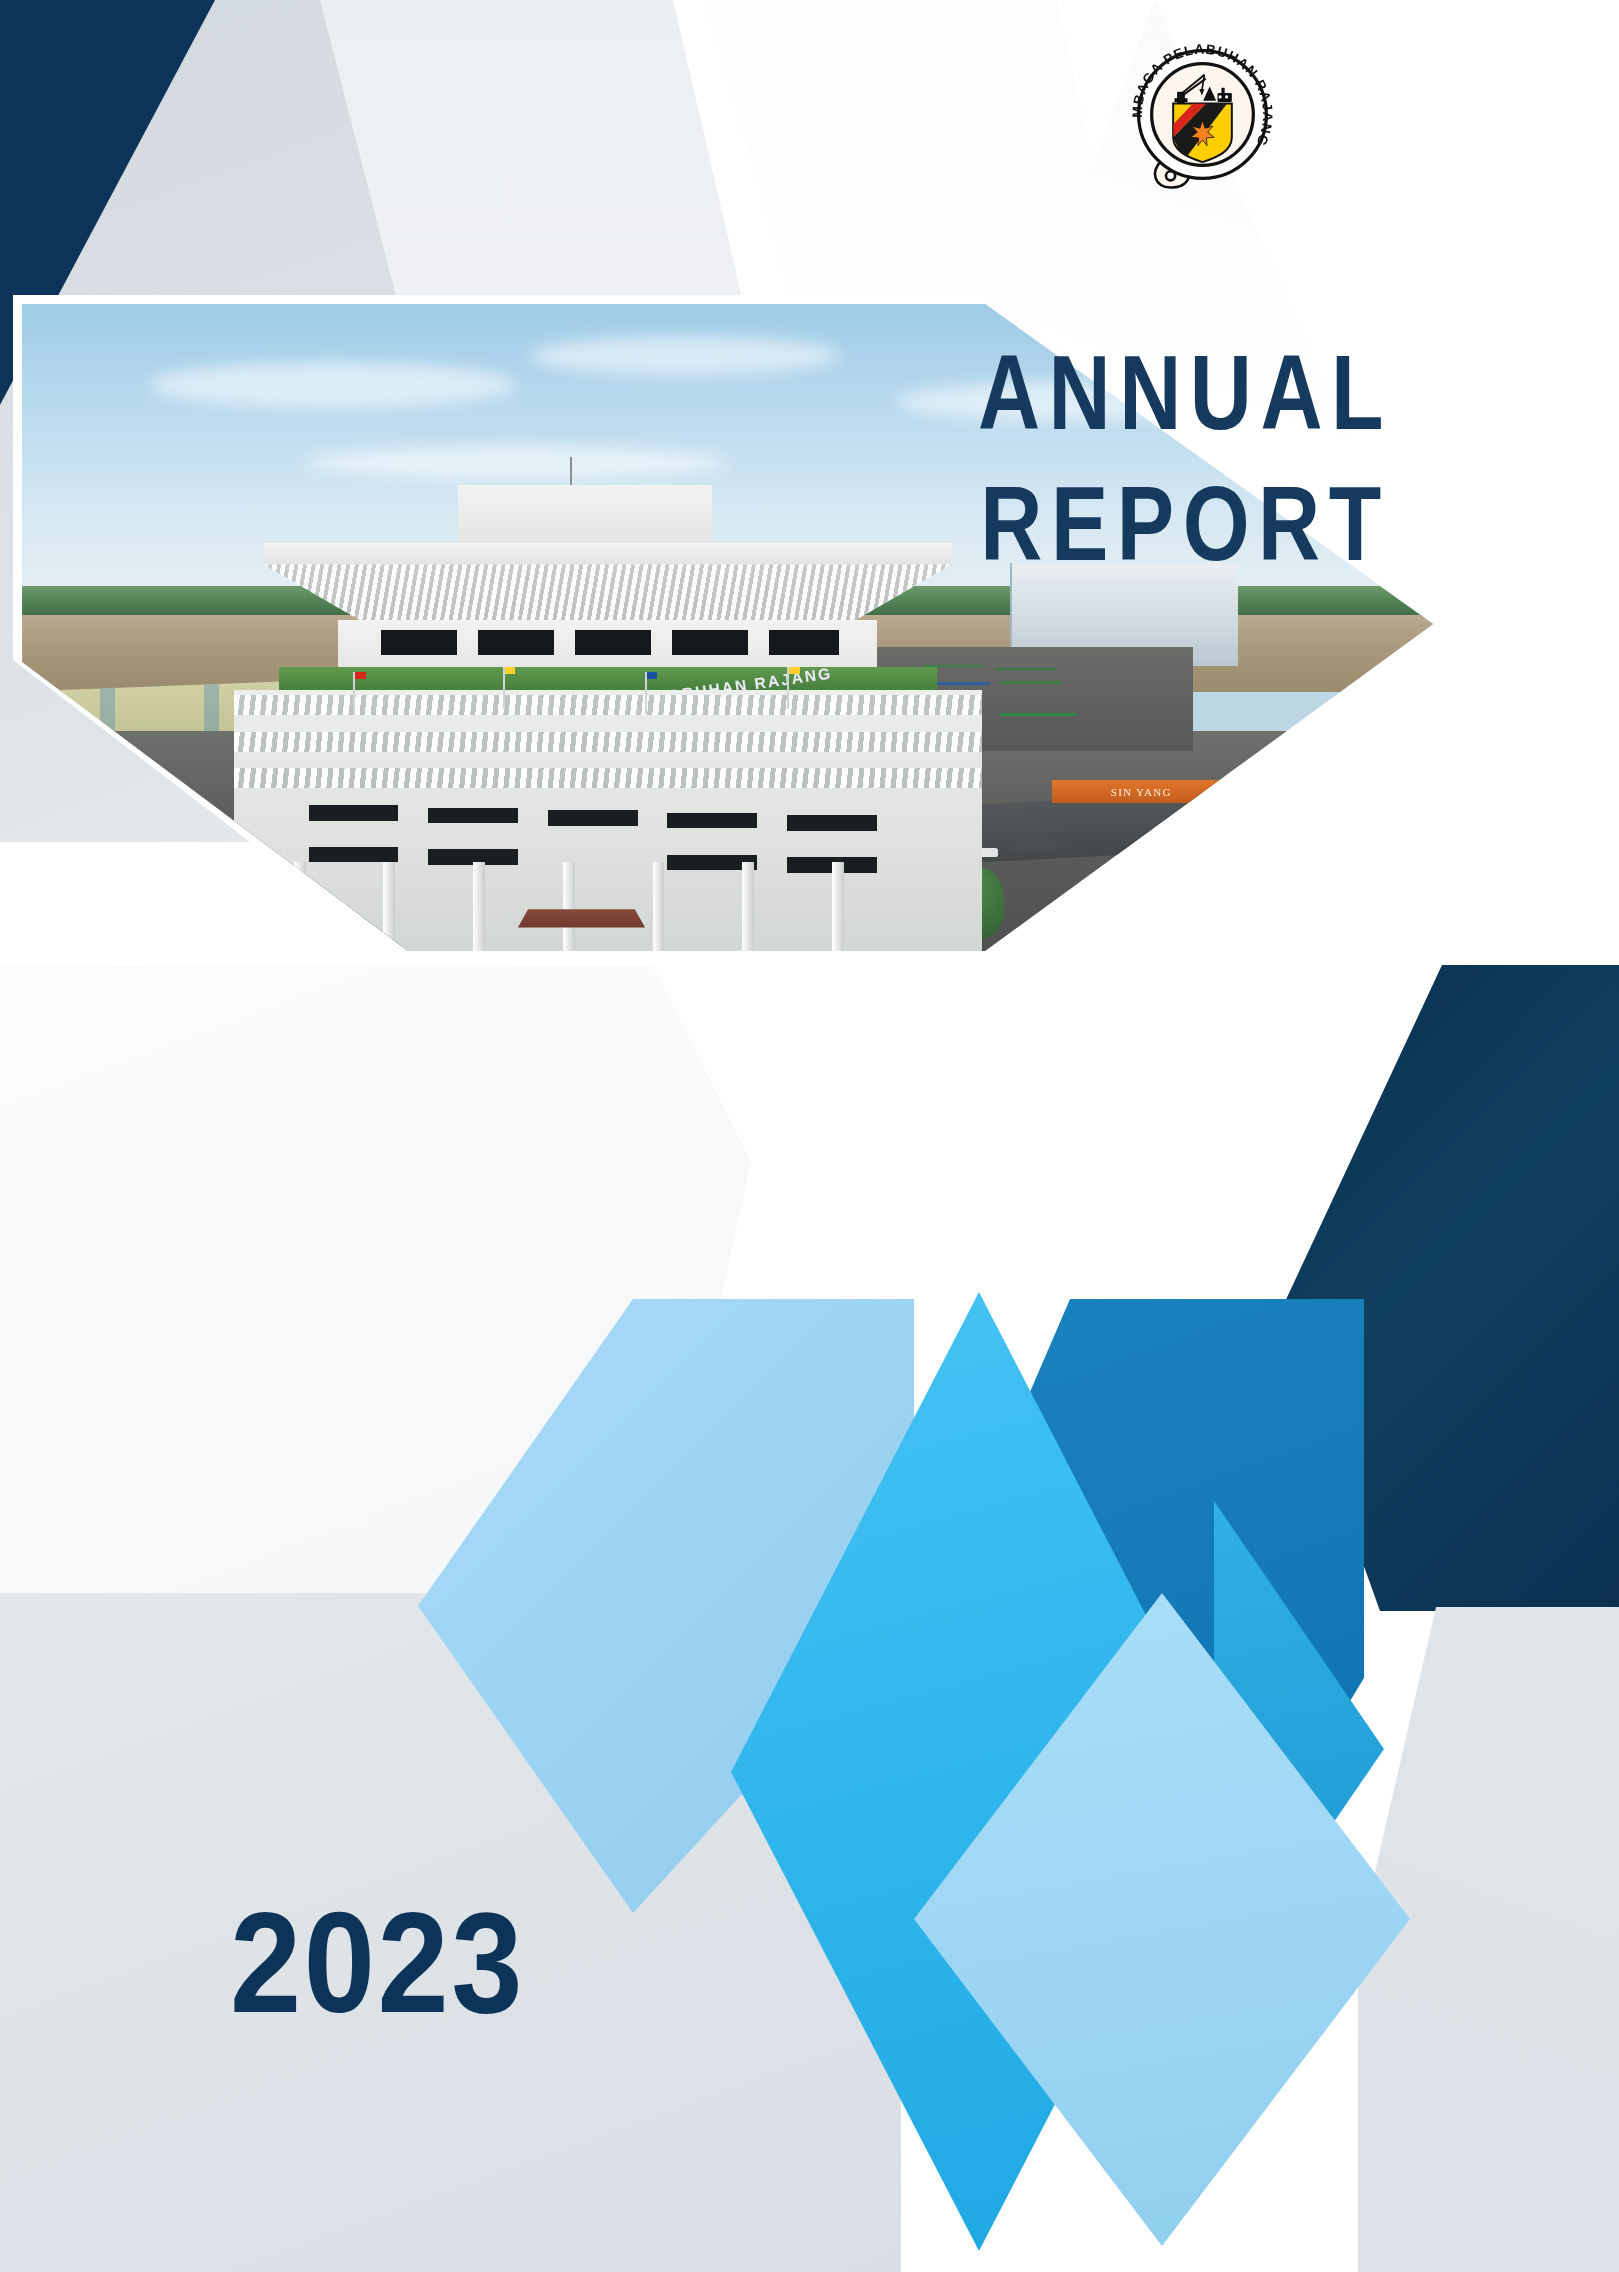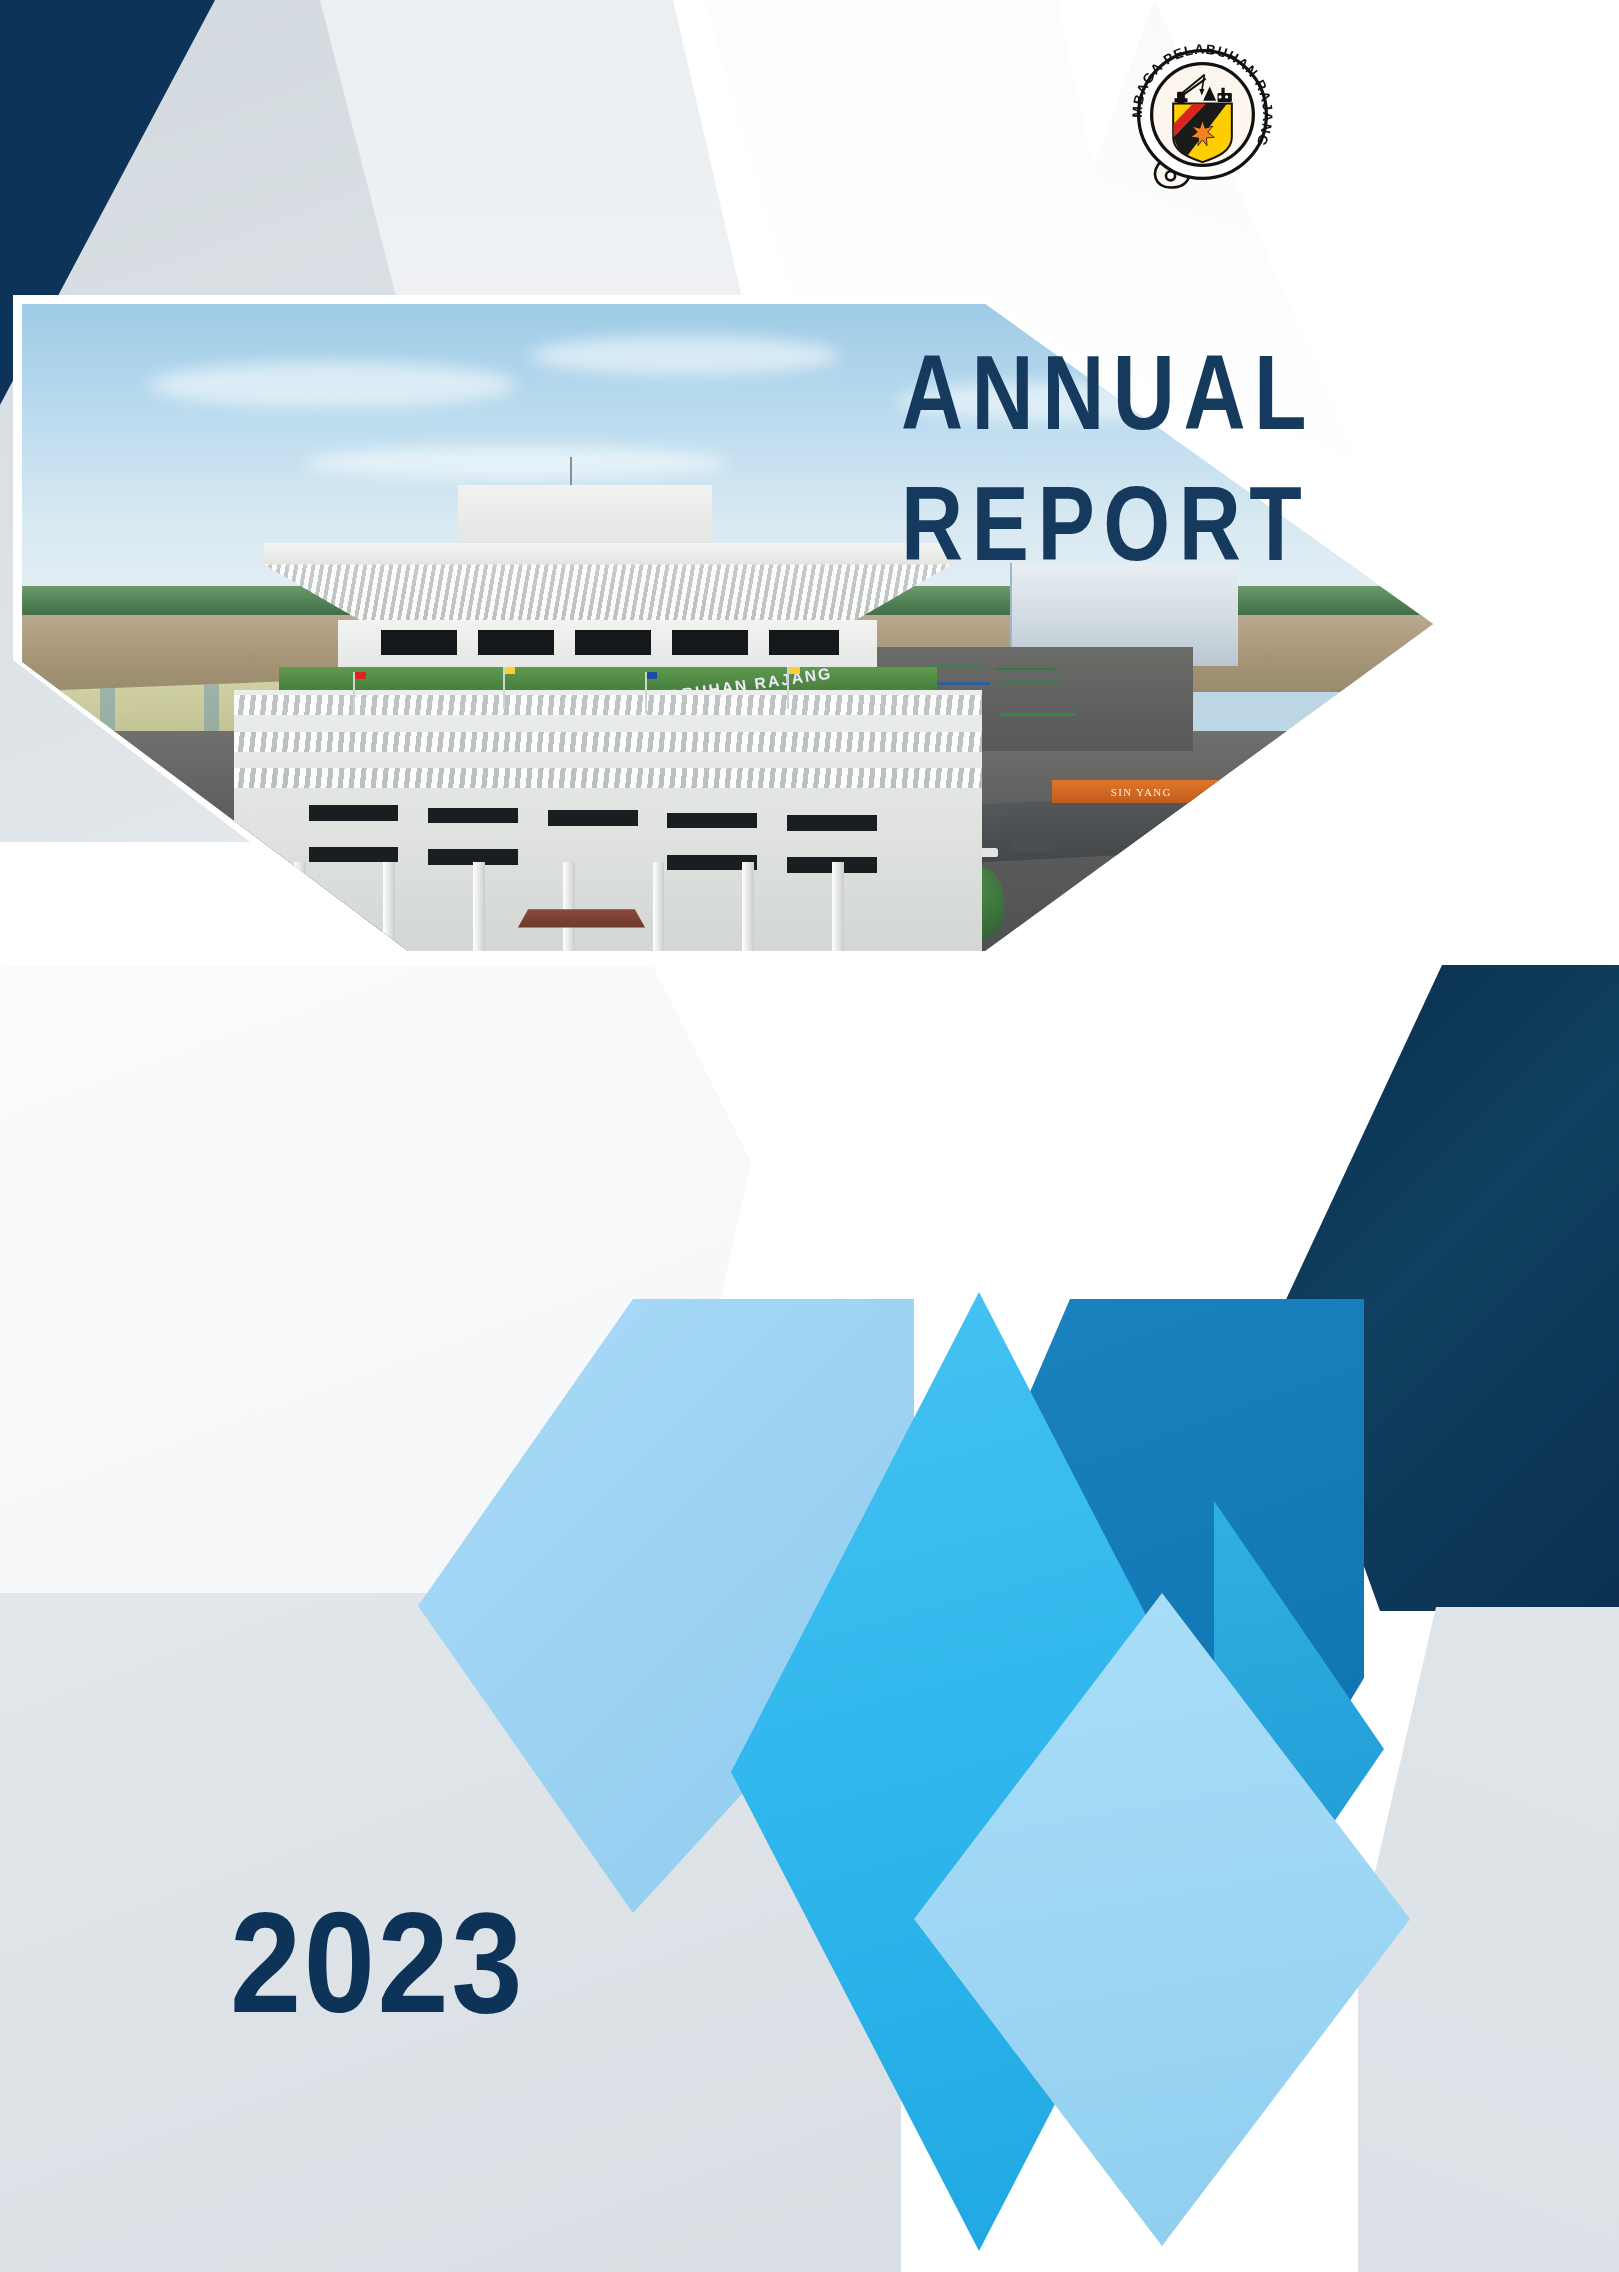--- a/index.html
+++ b/index.html
@@ -194,21 +194,21 @@
   .hq-canopy{position:absolute;left:38%;bottom:9%;width:17%;height:7%;
     background:linear-gradient(180deg,#8a4a3c 0%,#6d392d 100%);
     clip-path:polygon(8% 0,92% 0,100% 100%,0 100%);}
   .flag{position:absolute;width:2px;background:#cfd4d6;}
   .flag i{position:absolute;left:2px;top:0;width:10.4px;height:7.2px;display:block;}
 
   
   .logo{position:absolute;left:1121px;top:33px;width:163px;height:163px;}
 
   
-  .title-wrap{position:absolute;left:901px;top:313px;width:568px;}
+  .title-wrap{position:absolute;left:901px;top:313px;width:568px;text-align:center;}
   .title-line{
     color:#16395e;
     font-family:"Liberation Sans",sans-serif;
     font-weight:bold;
     font-size:86px;
     letter-spacing:8.5px;
     line-height:1.52;
     margin:0;
     transform:scaleY(1.22);
     transform-origin:center top;

